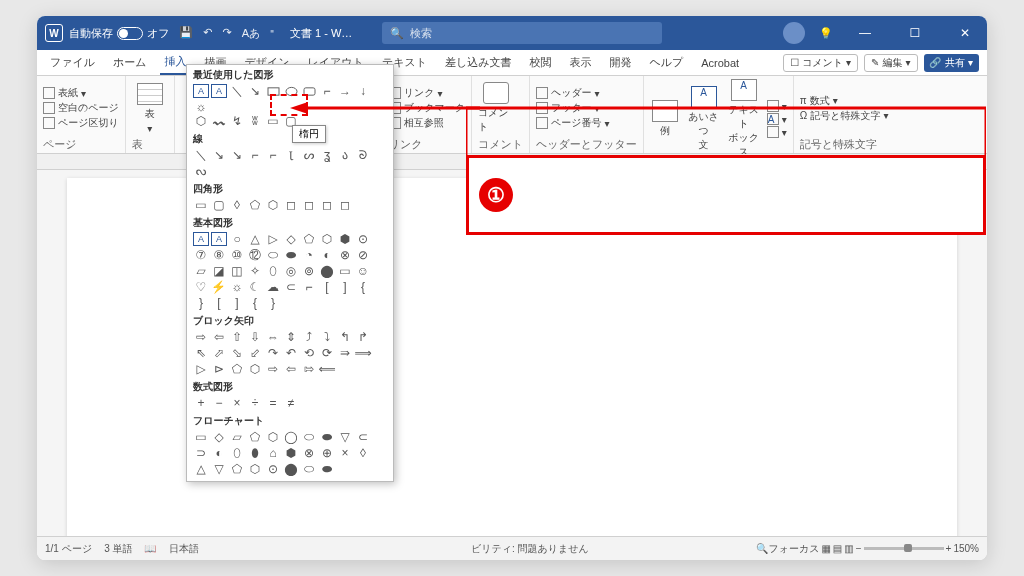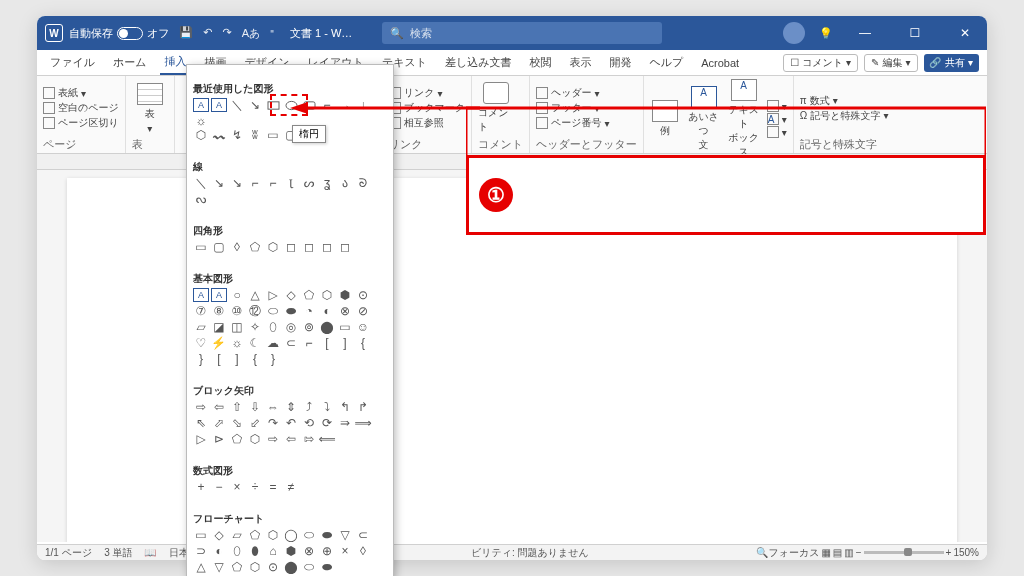--- a/index.html
+++ b/index.html
@@ -36,34 +36,34 @@
 .group .gname { text-align: left; font-size: 11px; color: #666; }
 .group .item { display: flex; align-items: center; gap: 3px; white-space: nowrap; font-size: 10px; }
 .group .smicon { width: 12px; height: 12px; border: 1px solid #888; display: inline-block; }
 
 .ruler { height: 16px; background: #f0f0f0; border-bottom: 1px solid #d0d0d0; font-size: 8px; color: #888; position: relative; }
 
 .canvas { position: relative; background: #f5f5f5; height: calc(100% - 34px - 26px - 78px - 16px - 18px); overflow: hidden; }
 .page { position: absolute; left: 30px; top: 8px; width: 890px; height: 380px; background: #fff; box-shadow: 0 1px 4px rgba(0,0,0,0.15); }
 
 .shapes-menu { position: absolute; left: 186px; top: 64px; width: 208px; background: #fff; border: 1px solid #bbb; box-shadow: 2px 2px 8px rgba(0,0,0,0.25); font-size: 10px; z-index: 20; padding-bottom: 4px; }
-.shapes-menu .sect { padding: 3px 6px 1px 6px; margin-top: 14px; }
+.shapes-menu .sect { padding: 3px 6px 1px 6px; }
 .shapes-menu .sect .shead { font-weight: bold; font-size: 10px; color: #333; margin-bottom: 2px; }
 .shapes-menu .sgrid { display: flex; flex-wrap: wrap; gap: 2px; }
 .shapes-menu .shp { width: 16px; height: 14px; display: flex; align-items: center; justify-content: center; color: #555; font-size: 12px; }
 .shapes-menu .shp svg { width: 13px; height: 11px; }
 .tooltip { position: absolute; background: #fff; border: 1px solid #888; padding: 1px 6px; font-size: 10px; box-shadow: 1px 1px 3px rgba(0,0,0,0.2); z-index: 22; }
 
 .callout-box { position: absolute; border: 3px solid #e60000; background: #fff; z-index: 25; display: flex; align-items: center; padding: 6px 10px; gap: 10px; }
 .callout-box .num { width: 34px; height: 34px; background: #e60000; color: #fff; border-radius: 50%; display: flex; align-items: center; justify-content: center; font-size: 20px; font-weight: bold; flex-shrink: 0; }
 .callout-box .ctext { font-size: 21px; font-weight: bold; line-height: 1.35; color: #000; }
 .callout-arrow { position: absolute; z-index: 24; }
 .callout-target { position: absolute; border: 2.5px dashed #e60000; z-index: 23; }
 
-.statusbar { position: absolute; bottom: 0; left: 0; right: 0; height: 16px; background: #f3f3f3; border-top: 1px solid #d0d0d0; display: flex; align-items: center; font-size: 10px; color: #555; padding: 0 8px; gap: 12px; }
+.statusbar { position: absolute; bottom: 0; left: 0; right: 0; height: 24px; background: #f3f3f3; border-top: 1px solid #d0d0d0; display: flex; align-items: center; font-size: 10px; color: #555; padding: 0 8px; gap: 12px; }
 .statusbar .right { margin-left: auto; display: flex; gap: 2px; align-items: center; }
 .zoom-slider { width: 80px; height: 3px; background: #bbb; position: relative; }
 .zoom-slider::after { content:""; position:absolute; left:50%; top:-3px; width:8px; height:8px; background:#888; border-radius:2px; }
 </style>
 </head>
 <body>
 
 <div class="window">
 
   <div class="titlebar">

